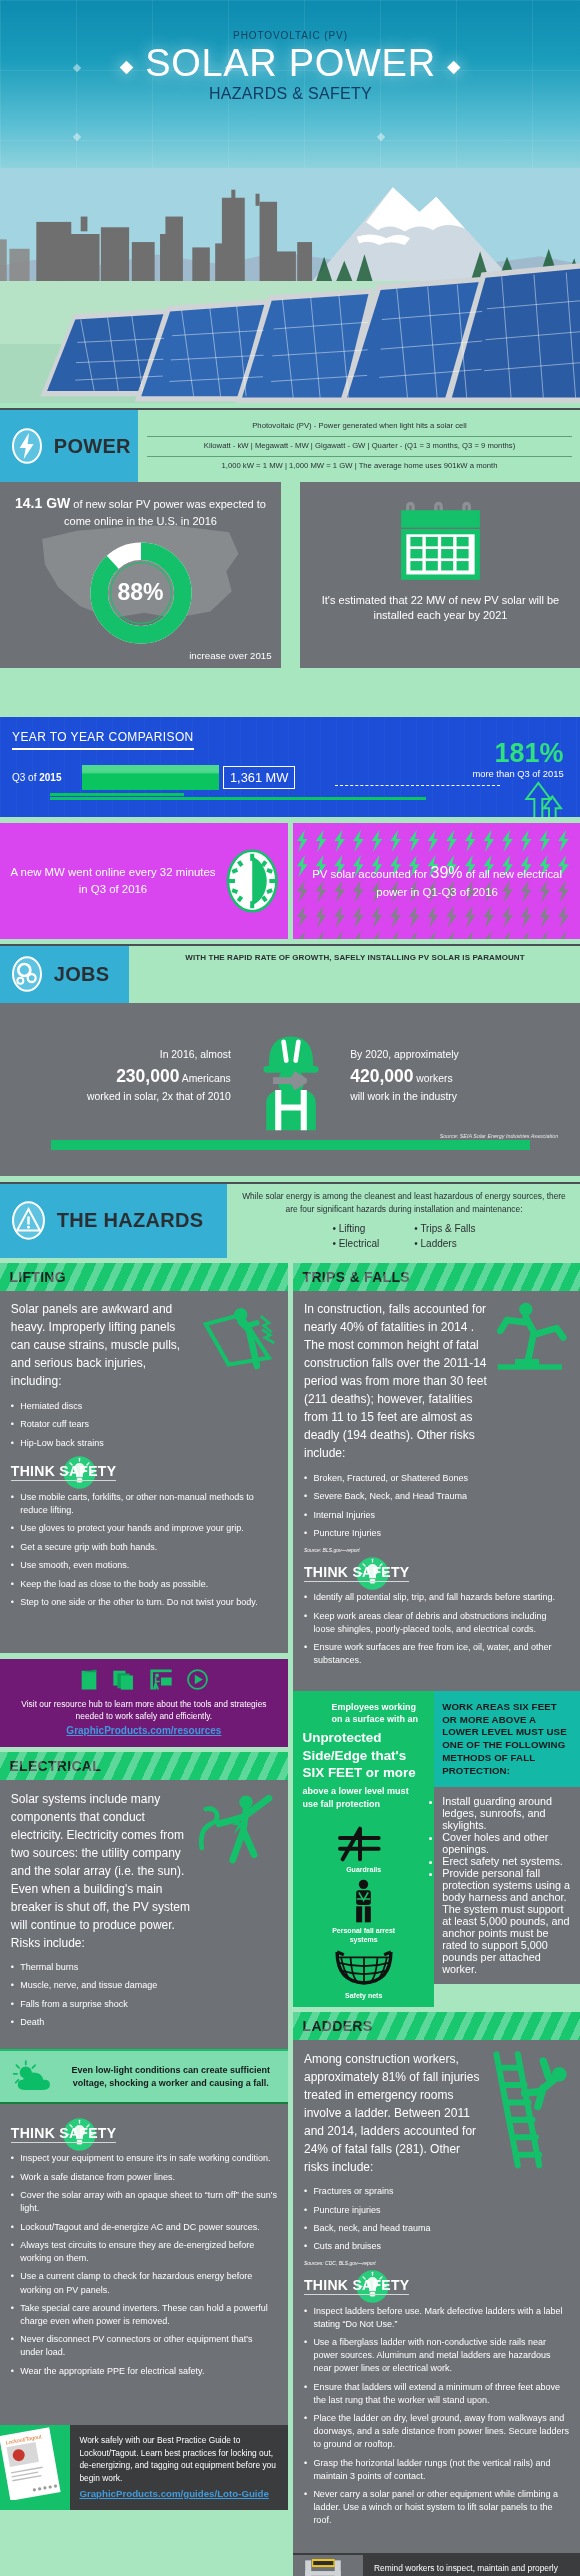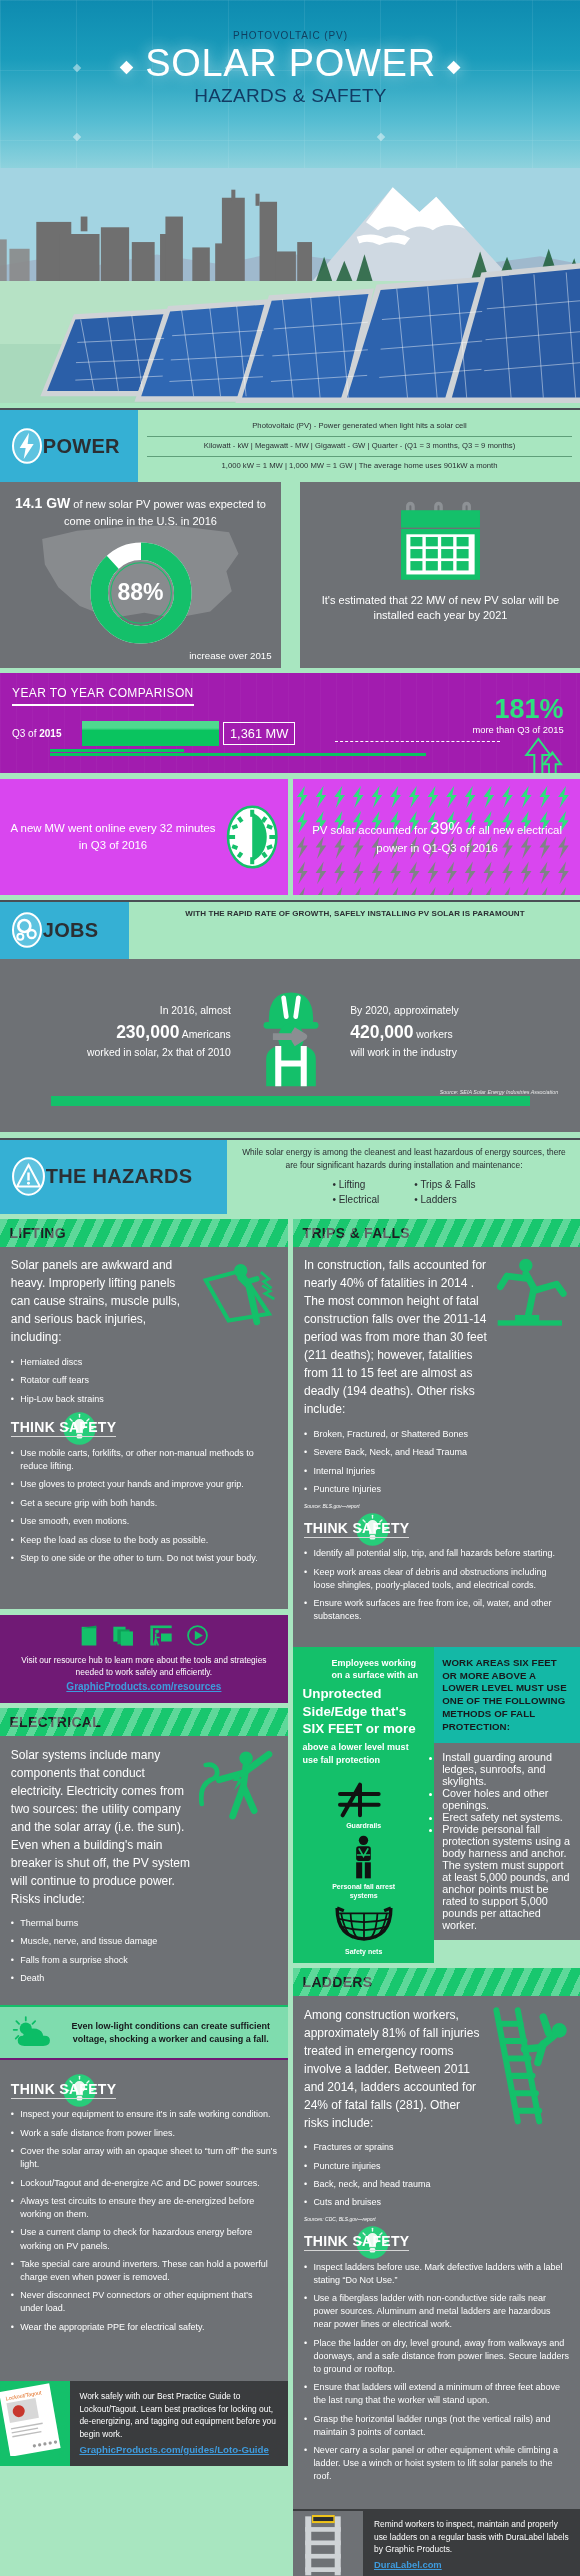--- a/index.html
+++ b/index.html
@@ -24,39 +24,39 @@
       linear-gradient(to bottom, rgba(255,255,255,.35) 0.7px, transparent 0.7px);
     background-size: 76px 70px;
   }
   .hero .diamond { position:absolute; width:6px;height:6px;background:rgba(255,255,255,.45);
     transform: rotate(45deg) }
   .hero-inner { position:relative; text-align:center; padding-top:30px; }
   .kicker { color:#0f3d5e; font-size:10px; letter-spacing:0.9px; font-weight:400; }
   .hero-title { color:#fff; font-size:38px; font-weight:400; letter-spacing:0.7px;
     line-height:1.05; margin:2.7px 0 1.3px; text-shadow:0 0 15px rgba(255,255,255,.75); }
   .hero-title .bullet { font-size:17.5px; vertical-align:middle; }
-  .hero-sub { color:#123b63; font-size:19px; letter-spacing:0.3px; }
+  .hero-sub { color:#123b63; font-size:16px; letter-spacing:0.3px; }
 
   
   .scene { height:235px; position:relative; overflow:hidden;
     background: linear-gradient(180deg,#9fd4e3 0%,#a9d9e6 48%,#a9d9e6 48%,#b7e3c6 48.2%,#b7e3c6 100%); }
   .sky { position:absolute;left:0;right:0;top:0;height:114px;background:#a3d4e2; }
   .mtn-far { position:absolute; bottom:122px; left:0; width:100%; height:40px;
     background:#9fb9cd;
     clip-path: polygon(0 100%,0 62%,9% 40%,17% 60%,27% 34%,38% 58%,48% 28%,60% 52%,72% 24%,84% 55%,93% 38%,100% 58%,100% 100%); }
   .mtn-snow { position:absolute; bottom:122px; right:34px; width:255px; height:99px; }
   .ground { position:absolute; left:0;right:0;bottom:0;height:122px;background:#b6e2c5; }
   .ground2 { position:absolute; left:0;right:0;bottom:0;height:59px;background:#a9d9bc; }
   .city { position:absolute; bottom:122px; left:0; width:100%; height:94px; }
   .panels { position:absolute; bottom:0; left:0; width:100%; height:175px; }
   .band-gap { height:5.4px; background:#a8e6c0; }
 
   .sec-head { display:flex; background:#a8e6c0; border-top:2.7px solid #4a4f55; }
   .sec-head .badge { width:138px; background:#35b0d4; display:flex; align-items:center;
-    gap:0; padding:9.4px 0 9.4px 10.8px; }
+    gap:11px; padding:9.4px 0 9.4px 10.8px; }
   .sec-head .badge .title { color:#2b2f33; font-size:20px; font-weight:700; letter-spacing:0.3px; }
   .sec-head .meta { flex:1; padding:6.7px 9.4px; color:#2b2f33; text-align:center; }
   .defs { font-size:7.7px; line-height:1.55; }
   .defs .row { padding:3.4px 0; }
   .defs .row + .row { border-top:0.7px solid #5f9f7a; }
   .mintline { height:5.4px; background:#a8e6c0; }
 
   
   .stats { display:flex; gap:19px; background:#a8e6c0; }
   .stat { background:#6e7175; padding:12px 10.8px 10.8px; position:relative; overflow:hidden; }
@@ -65,21 +65,21 @@
   .stat p { font-size:11px; line-height:1.4; text-align:center; }
   .stat p b { font-size:14px; font-weight:700; }
   .usmap { position:absolute; left:50%; top:30px; transform:translateX(-50%); opacity:.18; }
   .donutwrap { position:relative; height:128px; display:flex; align-items:center; justify-content:center; }
   .donut-label { position:absolute; font-size:23px; font-weight:700; }
   .increase { position:absolute; right:9.4px; bottom:6.7px; font-size:9.7px; }
 
   .calendar { margin:4px auto 6.7px; }
 
   
-  .compare { background:#a21caf; position:relative; overflow:hidden; padding:13.4px 12px 17.5px; }
+  .compare { background:#1d4ed8; position:relative; overflow:hidden; padding:13.4px 12px 17.5px;margin-top:44px; }
   .compare .stripes { position:absolute; inset:0; opacity:.28;
     background: repeating-linear-gradient(90deg, rgba(255,255,255,.10) 0 1.3px, transparent 1.3px 16px); }
   .compare-inner { position:relative; }
   .cmp-title { font-size:12px; letter-spacing:0.4px; display:inline-block;
     border-bottom:2.7px solid #fff; padding-bottom:3.4px; margin-bottom:15px; }
   .barrow { display:flex; align-items:center; margin-bottom:12px; }
   .barlabel { width:70px; font-size:10px; }
   .barlabel b { font-weight:700; }
   .bar { height:25.5px; background:linear-gradient(180deg,#4fd98f 0%,#4fd98f 28%,#0ac45f 38%,#0ac45f 100%); }
   .barval { border:1.3px solid #fff; padding:2.7px 6px; font-size:12.8px; margin-left:4px; white-space:nowrap;}
@@ -154,21 +154,21 @@
   .sixft .rt { width:51%; }
   .sixft .rt .hdrbox { background:#14b8a6; color:#17191c; font-size:9.7px; font-weight:700;
     line-height:1.32; padding:9.4px 8px; letter-spacing:0.1px;}
   .sixft .rt .bodybox { background:#6e7175; padding:8px 8px 9.4px; }
   .fallicons { display:flex; flex-wrap:wrap; justify-content:center; gap:4px 12px; margin-top:8px; }
   .fallicons .fi { text-align:center; width:65px; }
   .fallicons .fi .cap { font-size:7px; font-weight:700; margin-top:2.7px; line-height:1.2; }
 
   
   .lowlight { background:#7fdcae; display:flex; align-items:center; gap:6.7px; padding:8px 10.8px;
-    border-top:2px solid #14c06a; border-bottom:2px solid #701a75; }
+    border-top:2px solid #14c06a; border-bottom:2px solid #15803d; }
   .lowlight p { color:#17191c; font-size:9px; font-weight:700; line-height:1.4; text-align:center; flex:1; }
 
   .ladderpromo { background:#3a3c3e; display:flex; align-items:center; }
   .ladderpromo .ph { width:70px; flex:0 0 70px; background:#6e7175; position:relative; }
   .ladderpromo .tx { padding:9.4px 10.8px; font-size:8.4px; line-height:1.5; }
   .ladderpromo .tx a { color:#3e9bdd; font-weight:700; display:block; margin-top:2px; font-size:9.4px;}
 
   
   .footer { background:#2b2d30; padding:12px 13.4px 9.4px; }
   .footer h3 { color:#f0a63c; font-size:11.4px; font-weight:700; text-align:center; letter-spacing:0.1px;}
@@ -905,22 +905,22 @@
                 <path d="M40 12 L37 15"></path>
               <path d="M6 26 L10 26"></path>
                 <path d="M46 26 L42 26"></path>
             </g>
           </svg>
           <span class="label">THINK SAFETY</span>
         </div>
         <ul>
           <li>Inspect ladders before use. Mark defective ladders with a label stating “Do Not Use.”</li>
           <li>Use a fiberglass ladder with non-conductive side rails near power sources. Aluminum and metal ladders are hazardous near power lines or electrical work.</li>
+          <li>Ensure that ladders will extend a minimum of three feet above the last rung that the worker will stand upon.</li>
           <li>Place the ladder on dry, level ground, away from walkways and doorways, and a safe distance from power lines. Secure ladders to ground or rooftop.</li>
-          <li>Ensure that ladders will extend a minimum of three feet above the last rung that the worker will stand upon.</li>
           <li>Grasp the horizontal ladder rungs (not the vertical rails) and maintain 3 points of contact.</li>
           <li>Never carry a solar panel or other equipment while climbing a ladder. Use a winch or hoist system to lift solar panels to the roof.</li>
         </ul>
         <div style="height:12px"></div>
       </div>
 
       <div class="ladderpromo">
         <div class="ph">
           <svg width="70" height="67" viewBox="0 0 104 100">
             <rect width="104" height="100" fill="#6e7175"></rect>

